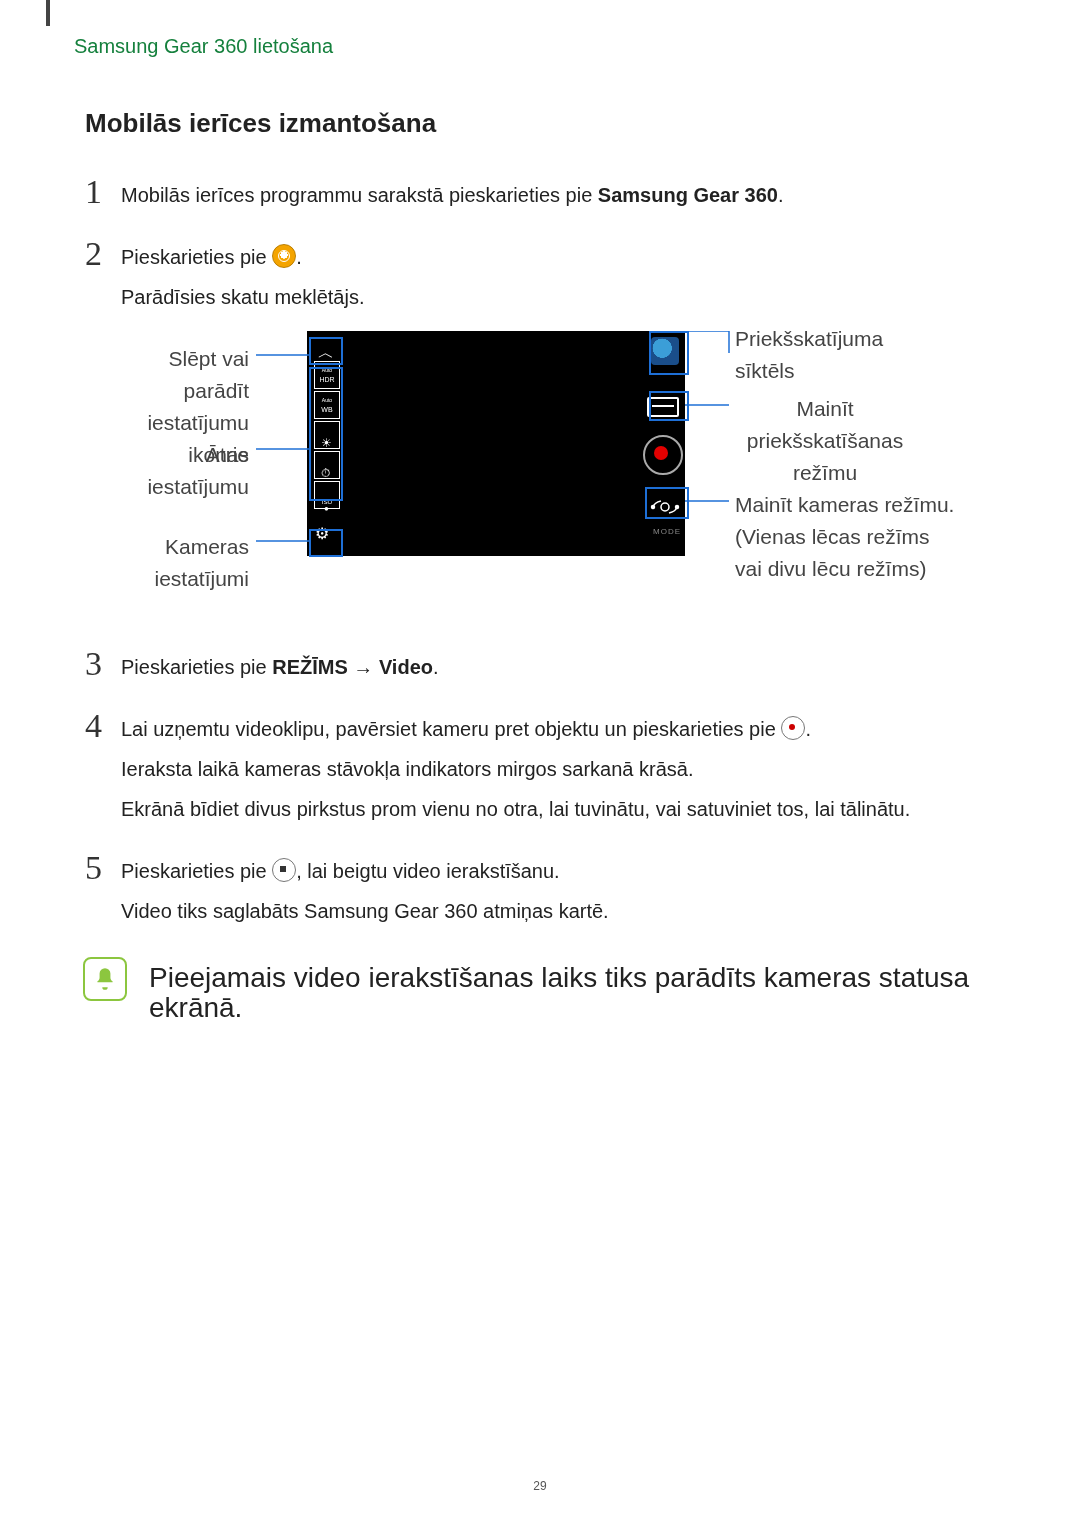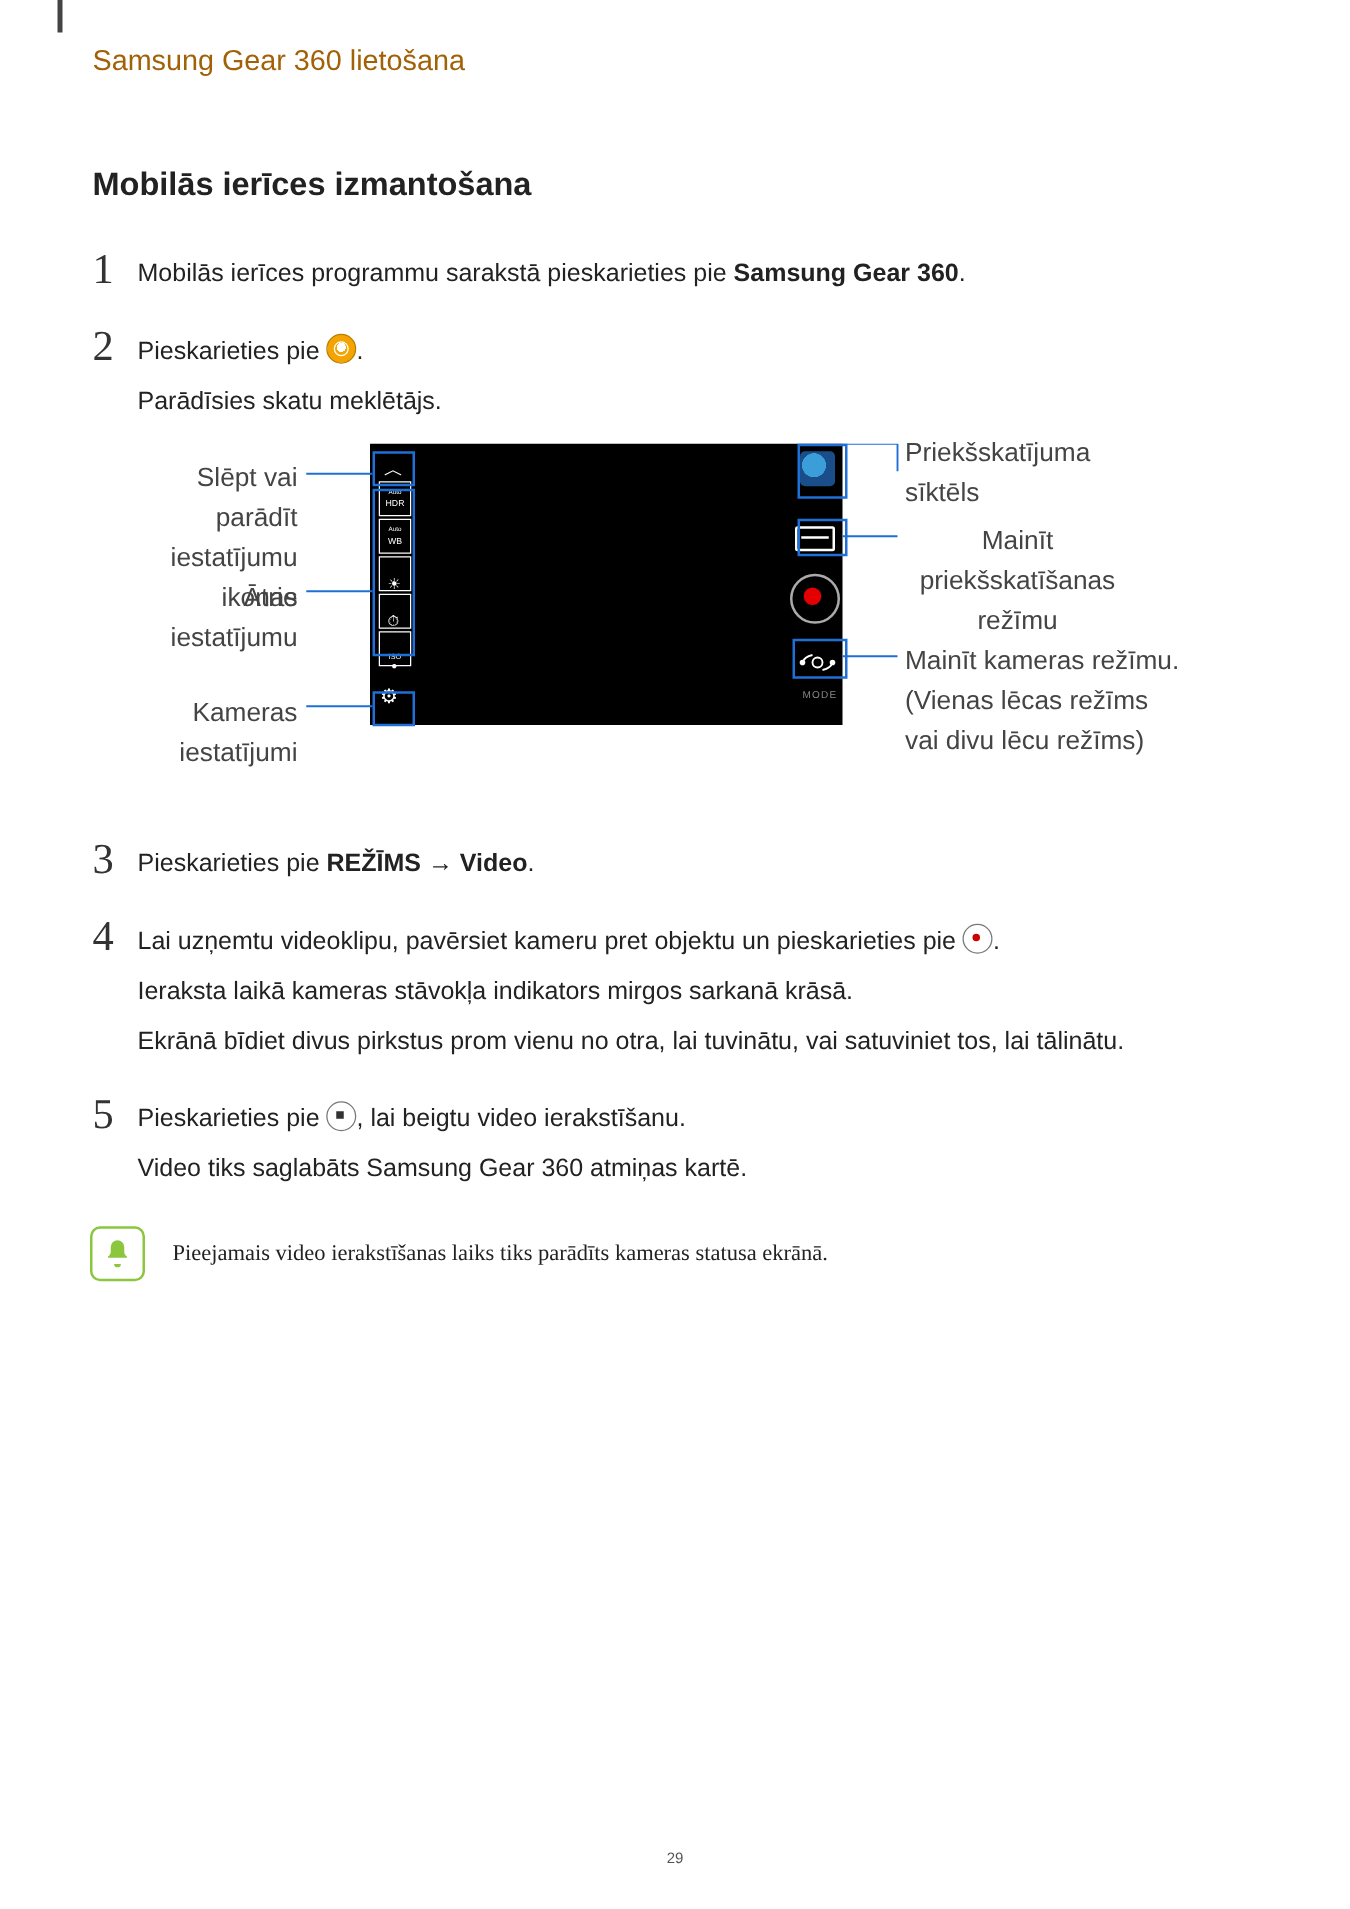--- a/index.html
+++ b/index.html
@@ -1,22 +1,22 @@
 <!DOCTYPE html>
 <html><head>
 <meta charset="utf-8">
 <style>
   html, body { margin: 0; padding: 0; background: #fff; }
   body { width: 1080px; height: 1527px; font-family: Arial, Helvetica, sans-serif; color: #222; position: relative; }
 
   .page-top-line { position: absolute; left: 46px; top: 0; width: 4px; height: 26px; background: #444; }
 
-  .running-head { position: absolute; left: 74px; top: 35px; font-size: 23px; color: #a16207; }
-
-  .content { position: absolute; left: 74px; top: 108px; width: 930px; margin-top: 24px; }
+  .running-head { position: absolute; left: 74px; top: 35px; font-size: 20px; color: #15803d; }
+
+  .content { position: absolute; left: 85px; top: 108px; width: 930px; }
 
   h2.section-title { font-size: 26px; font-weight: bold; margin: 0 0 36px 0; color: #222; }
 
   .step { display: flex; align-items: flex-start; margin-bottom: 18px; }
   .step-num { font-size: 34px; line-height: 34px; font-family: Georgia, 'Times New Roman', serif; color: #333; width: 36px; flex: 0 0 36px; text-align: left; }
   .step-body { font-size: 20px; line-height: 32px; padding-top: 4px; flex: 1; }
   .step-body p { margin: 0 0 8px 0; }
 
   b { font-weight: bold; }
 
@@ -101,21 +101,21 @@
   .callout.left  { text-align: right; }
   .callout.right { text-align: left; }
 
   .note-row { display: flex; align-items: flex-start; margin-top: 22px; margin-left: -2px;}
   .note-icon {
     width: 40px; height: 40px; flex: 0 0 40px; margin-right: 22px;
     border-radius: 8px; background: #fff; border: 2px solid #8cc63f;
     display: flex; align-items: center; justify-content: center;
   }
   .note-icon svg { width: 26px; height: 26px; }
-  .note-text { font-size: 18px; line-height: 30px; padding-top: 6px; font-family: Liberation Serif, serif; }
+  .note-text { font-size: 28px; line-height: 30px; padding-top: 6px; }
 
   .page-num { position: absolute; left: 0; right: 0; bottom: 34px; text-align: center; font-size: 12px; color: #555; }
 </style>
 </head>
 <body>
 
 <div class="page-top-line"></div>
 <div class="running-head">Samsung Gear 360 lietošana</div>
 
 <div class="content">

